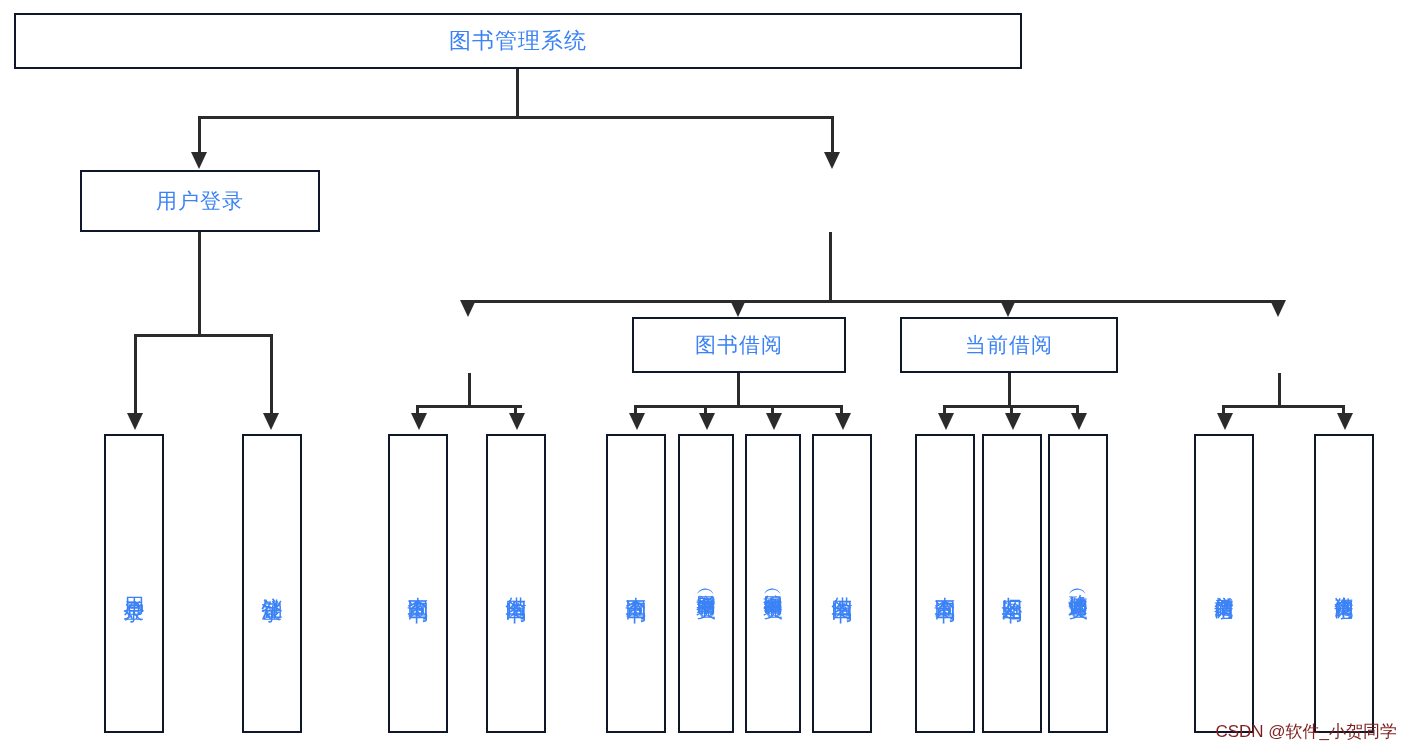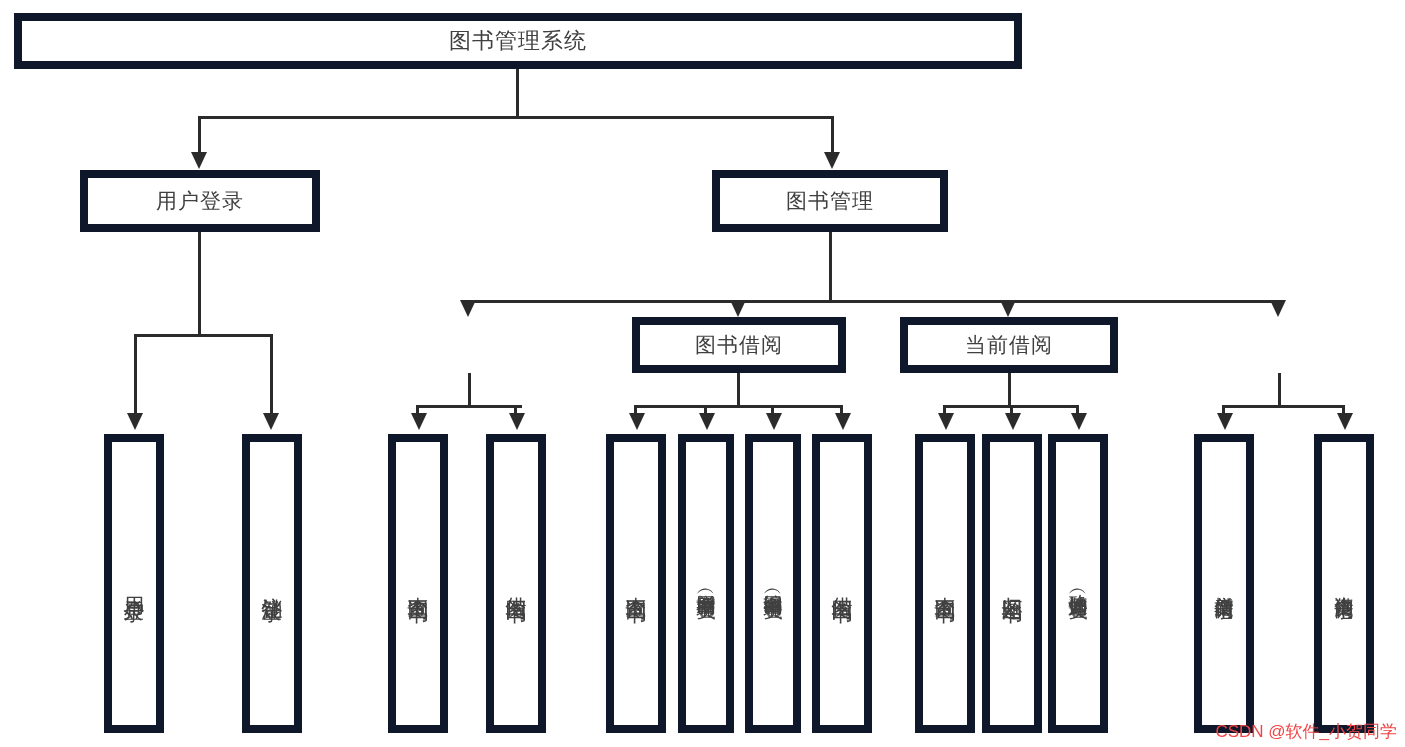--- a/index.html
+++ b/index.html
@@ -15,26 +15,26 @@
     position: relative;
     width: 1405px;
     height: 747px;
     background: #ffffff;
     overflow: hidden;
   }
   
   .node {
     position: absolute;
     box-sizing: border-box;
-    border: 8px solid #0f172a;
+    border: 2px solid #0f172a;
     background: #ffffff;
     display: flex;
     align-items: center;
     justify-content: center;
-    color: #404040;
+    color: #3b82f6;
     line-height: 1.15;
   }
   .node.h {                       
     font-size: 21px;
     letter-spacing: 1px;
   }
   .node.root {
     font-size: 22px;
   }
   
@@ -66,21 +66,21 @@
     border-left: 8px solid transparent;
     border-right: 8px solid transparent;
     border-top: 17px solid #2b2b2b;
   }
   
   #watermark {
     position: absolute;
     right: 8px;
     bottom: 4px;
     font-size: 17px;
-    color: #ef4444;
+    color: #7f1d1d;
     white-space: nowrap;
     font-family: "Liberation Sans", "DejaVu Sans", sans-serif;
   }
 </style>
 </head>
 <body>
 
 <div id="canvas">
 
   <div class="node h root" style="left:14px; top:13px; width:1008px; height:56px;">图书管理系统</div>
@@ -90,21 +90,20 @@
   <div class="seg h" style="left:198px; top:116px; width:636px;"></div>
 
   <div class="seg v" style="left:198px; top:116px; height:37px;"></div>
   <div class="arrow" style="left:191px; top:152px;"></div>
 
   <div class="seg v" style="left:831px; top:116px; height:37px;"></div>
   <div class="arrow" style="left:824px; top:152px;"></div>
 
   <div class="node h" style="left:80px; top:170px; width:240px; height:62px;">用户登录</div>
 
-  <div class="node h" style="left:712px; top:170px; width:236px; height:62px;">图书管理</div>
 
   <div class="seg v" style="left:198px; top:232px; height:105px;"></div>
   <div class="seg h" style="left:134px; top:334px; width:138px;"></div>
   <div class="seg v" style="left:134px; top:334px; height:80px;"></div>
   <div class="arrow" style="left:127px; top:413px;"></div>
   <div class="seg v" style="left:270px; top:334px; height:80px;"></div>
   <div class="arrow" style="left:263px; top:413px;"></div>
 
   <div class="seg v" style="left:829px; top:232px; height:71px;"></div>
   <div class="seg h" style="left:467px; top:300px; width:812px;"></div>

